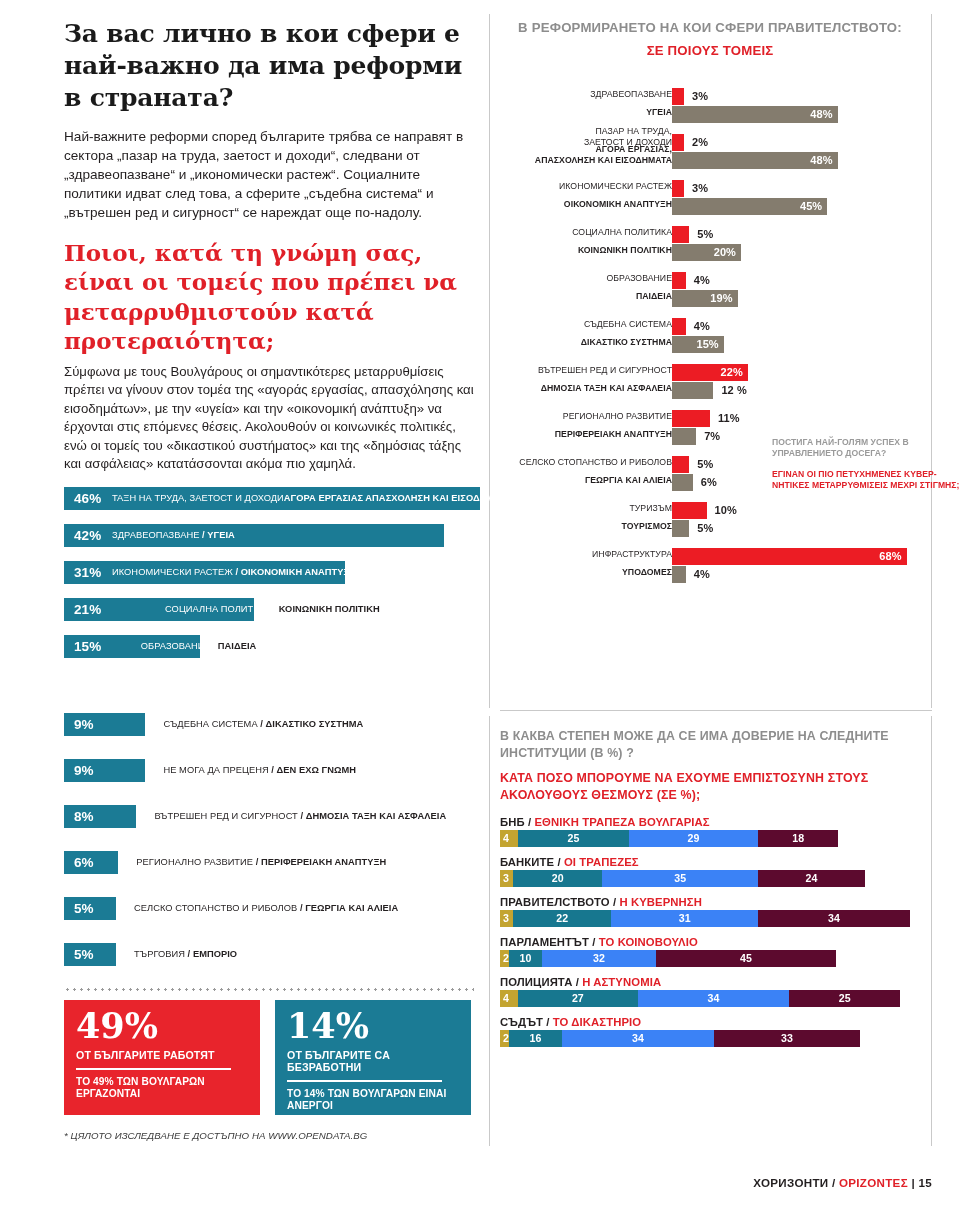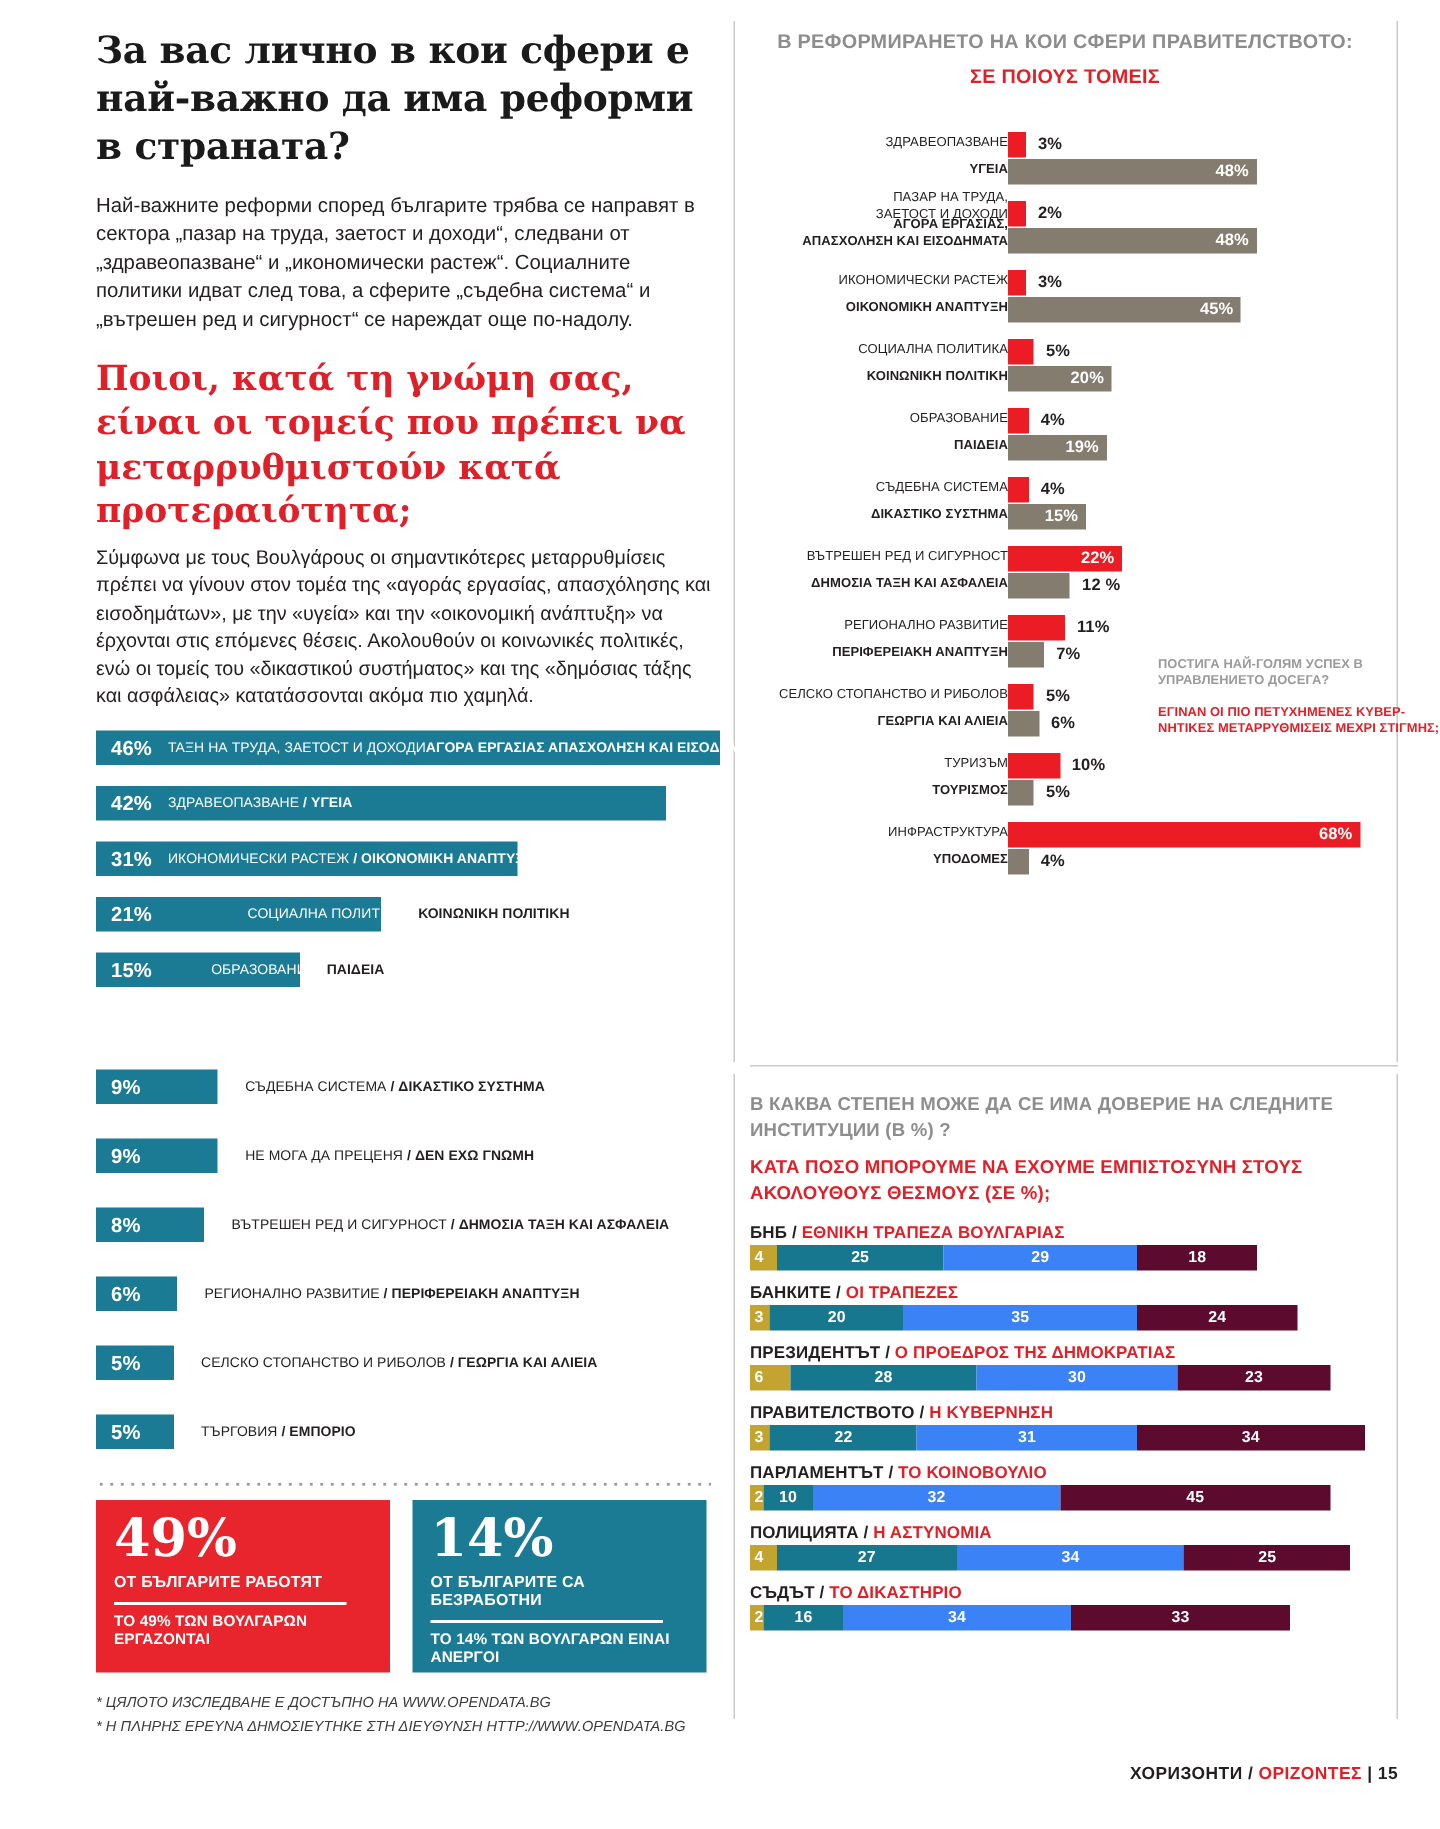--- a/index.html
+++ b/index.html
@@ -195,21 +195,20 @@
   </div>
   <div class="statbox teal">
     <div class="big">14%</div>
     <div class="sub">ОТ БЪЛГАРИТЕ СА БЕЗРАБОТНИ</div>
     <hr>
     <div class="sub2">ΤΟ 14% ΤΩΝ ΒΟΥΛΓΑΡΩΝ ΕΙΝΑΙ ΑΝΕΡΓΟΙ</div>
   </div>
 
   <div class="footnotes">
     <div>* ЦЯЛОТО ИЗСЛЕДВАНЕ Е ДОСТЪПНО НА WWW.OPENDATA.BG</div>
-    <div>* Η ΠΛΗΡΗΣ ΕΡΕΥΝΑ ΔΗΜΟΣΙΕΥΤΗΚΕ ΣΤΗ ΔΙΕΥΘΥΝΣΗ HTTP://WWW.OPENDATA.BG</div>
   </div>
 
   <div class="right-col">
     <div class="r-head1">В РЕФОРМИРАНЕТО НА КОИ СФЕРИ ПРАВИТЕЛСТВОТО:</div>
     <div class="r-head2">ΣΕ ΠΟΙΟΥΣ ΤΟΜΕΙΣ</div>
   </div>
 
   <div class="rchart">
       <div class="grp">
         <div class="pair">
@@ -382,37 +381,20 @@
             </div>
             <div class="seg red" style="width: 155.75px;">
               <span>35</span>
             </div>
             <div class="seg maroon" style="width: 106.8px;">
               <span>24</span>
             </div>
           </div>
         </div>
         <div class="t-row">
-          <div class="t-lbl"><span class="bgp">ПРЕЗИДЕНТЪТ</span><span class="sep"> / </span><span class="grp2">Ο ΠΡΟΕΔΡΟΣ ΤΗΣ ΔΗΜΟΚΡΑΤΙΑΣ</span></div>
-          <div class="t-bar">
-            <div class="seg gold" style="width: 26.7px;">
-              <span>6</span>
-            </div>
-            <div class="seg teal" style="width: 124.6px;">
-              <span>28</span>
-            </div>
-            <div class="seg red" style="width: 133.5px;">
-              <span>30</span>
-            </div>
-            <div class="seg maroon" style="width: 102.35px;">
-              <span>23</span>
-            </div>
-          </div>
-        </div>
-        <div class="t-row">
           <div class="t-lbl"><span class="bgp">ПРАВИТЕЛСТВОТО</span><span class="sep"> / </span><span class="grp2">Η ΚΥΒΕΡΝΗΣΗ</span></div>
           <div class="t-bar">
             <div class="seg gold" style="width: 13.35px;">
               <span>3</span>
             </div>
             <div class="seg teal" style="width: 97.9px;">
               <span>22</span>
             </div>
             <div class="seg red" style="width: 147px;">
               <span>31</span>
@@ -424,21 +406,21 @@
         </div>
         <div class="t-row">
           <div class="t-lbl"><span class="bgp">ПАРЛАМЕНТЪТ</span><span class="sep"> / </span><span class="grp2">ΤΟ ΚΟΙΝΟΒΟΥΛΙΟ</span></div>
           <div class="t-bar">
             <div class="seg gold" style="width: 8.9px;">
               <span>2</span>
             </div>
             <div class="seg teal" style="width: 33px;">
               <span>10</span>
             </div>
-            <div class="seg red" style="width: 165px;">
+            <div class="seg red" style="width: 114px;">
               <span>32</span>
             </div>
             <div class="seg maroon" style="width: 180px;">
               <span>45</span>
             </div>
           </div>
         </div>
         <div class="t-row">
           <div class="t-lbl"><span class="bgp">ПОЛИЦИЯТА</span><span class="sep"> / </span><span class="grp2">Η ΑΣΤΥΝΟΜΙΑ</span></div>
           <div class="t-bar">

